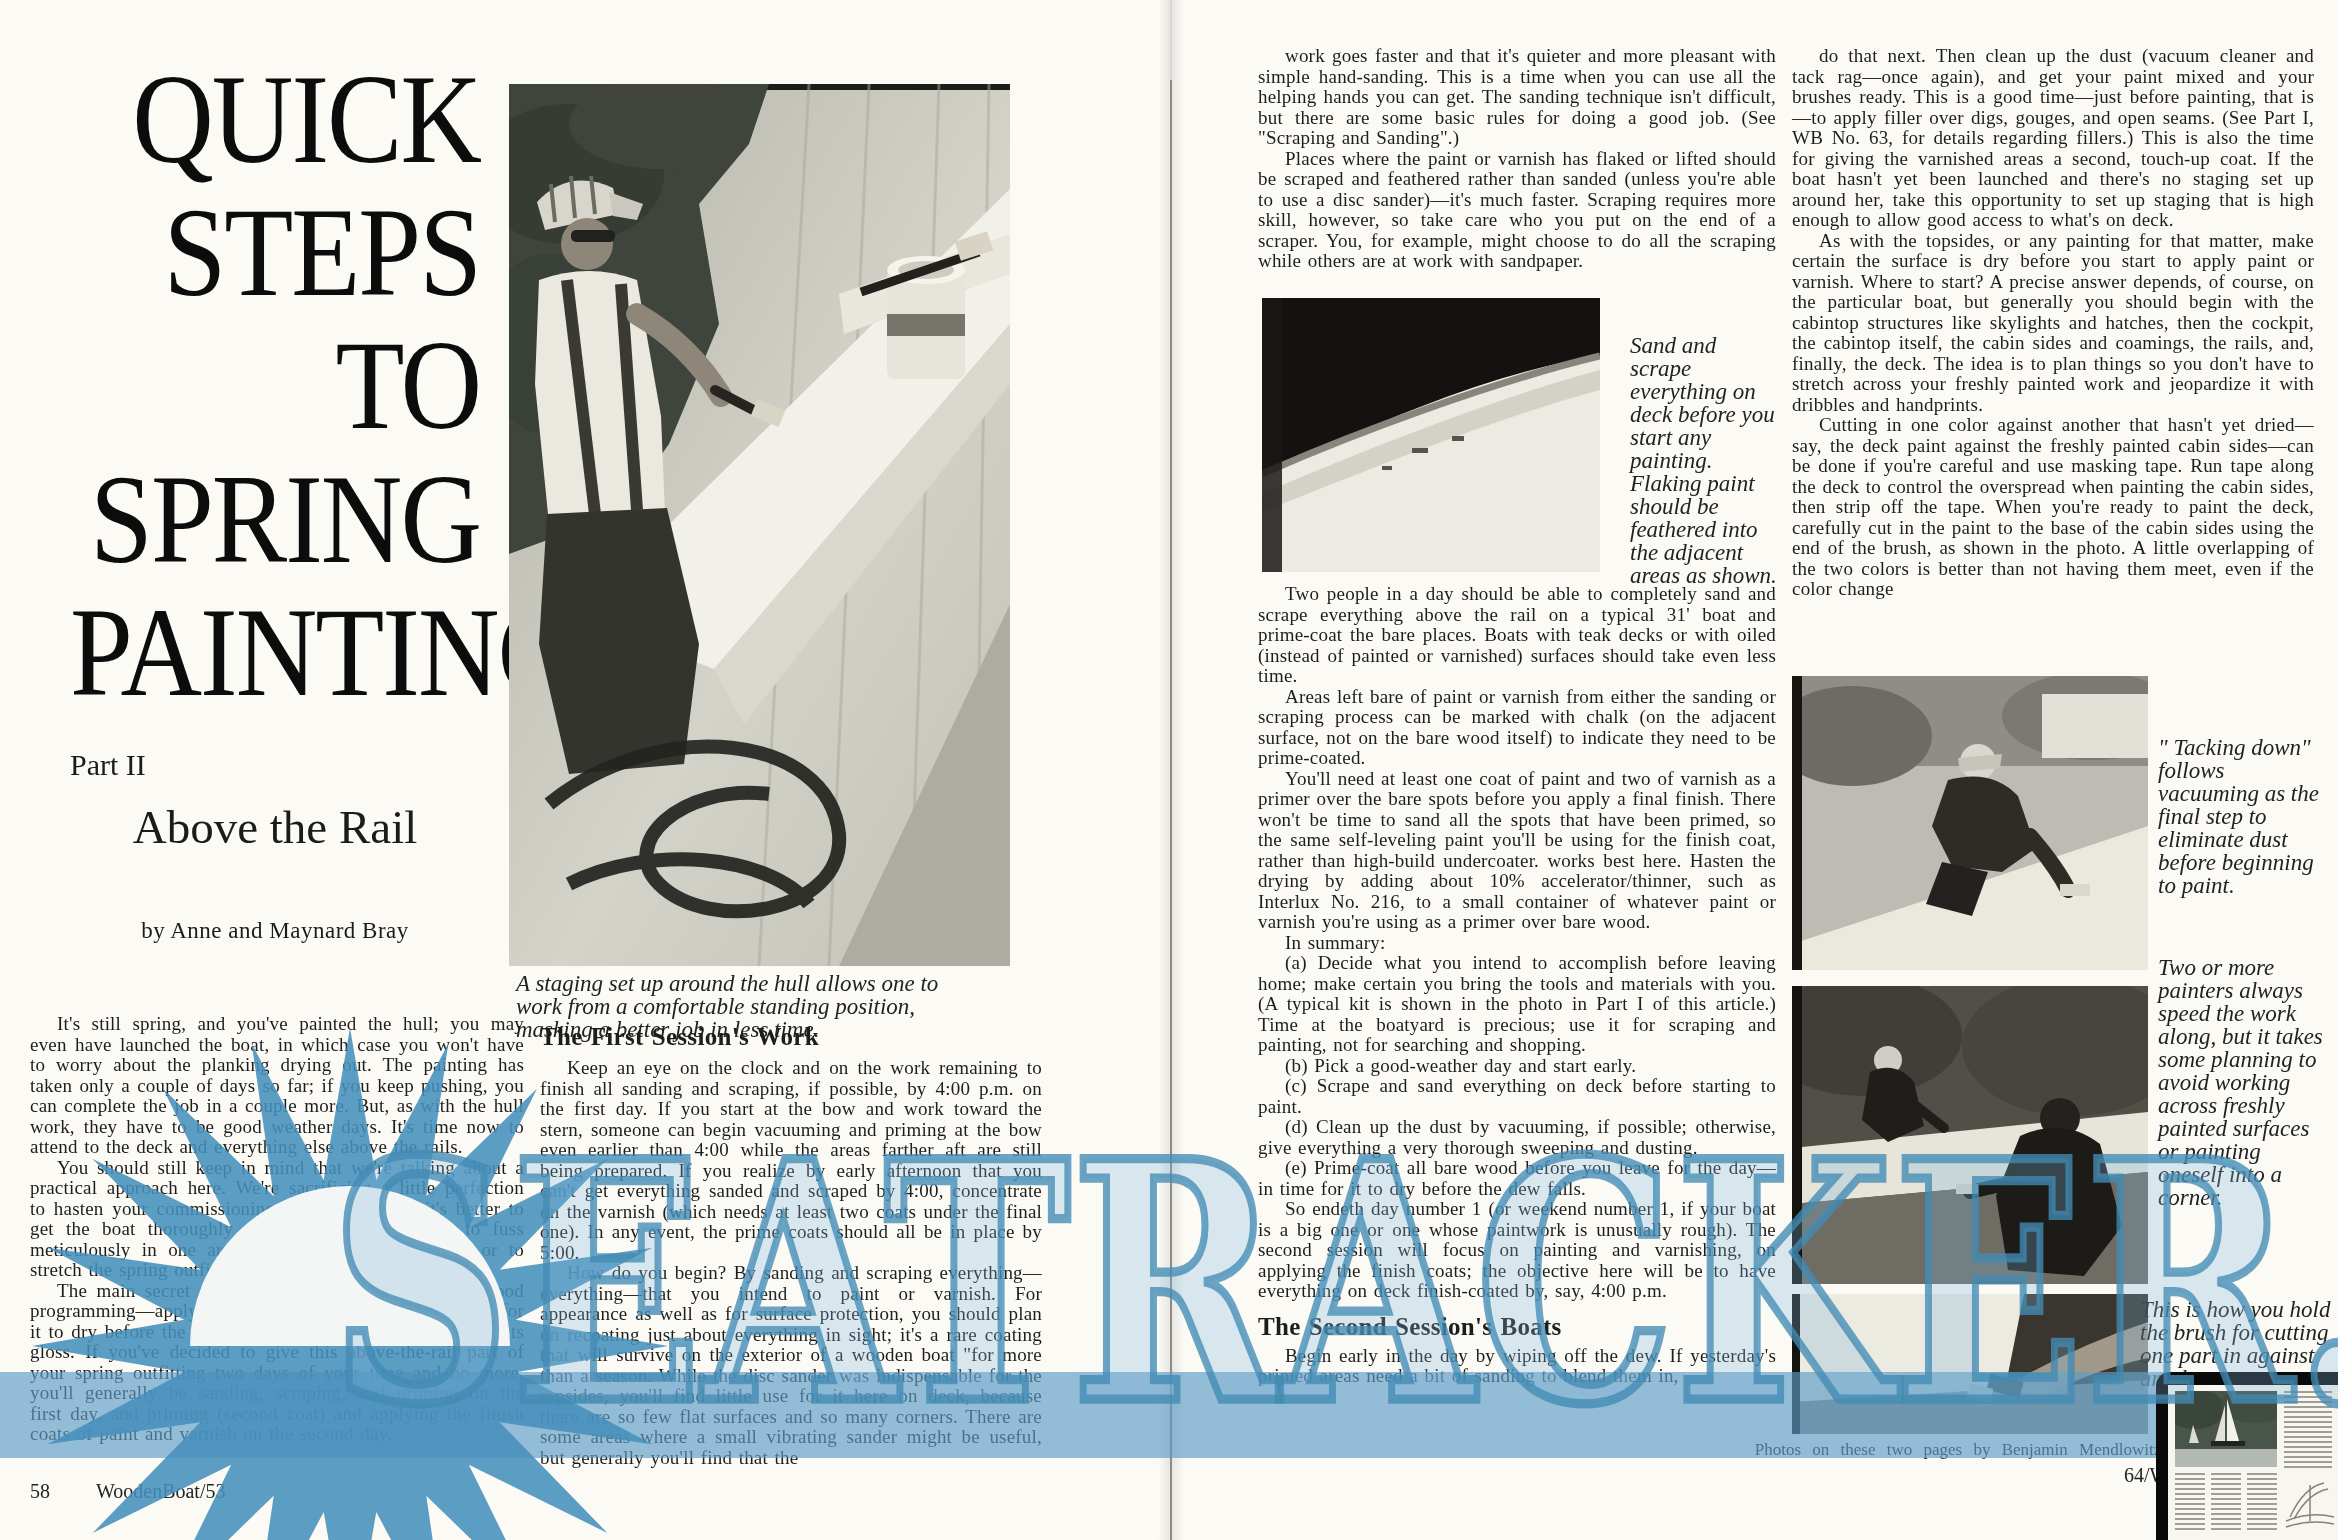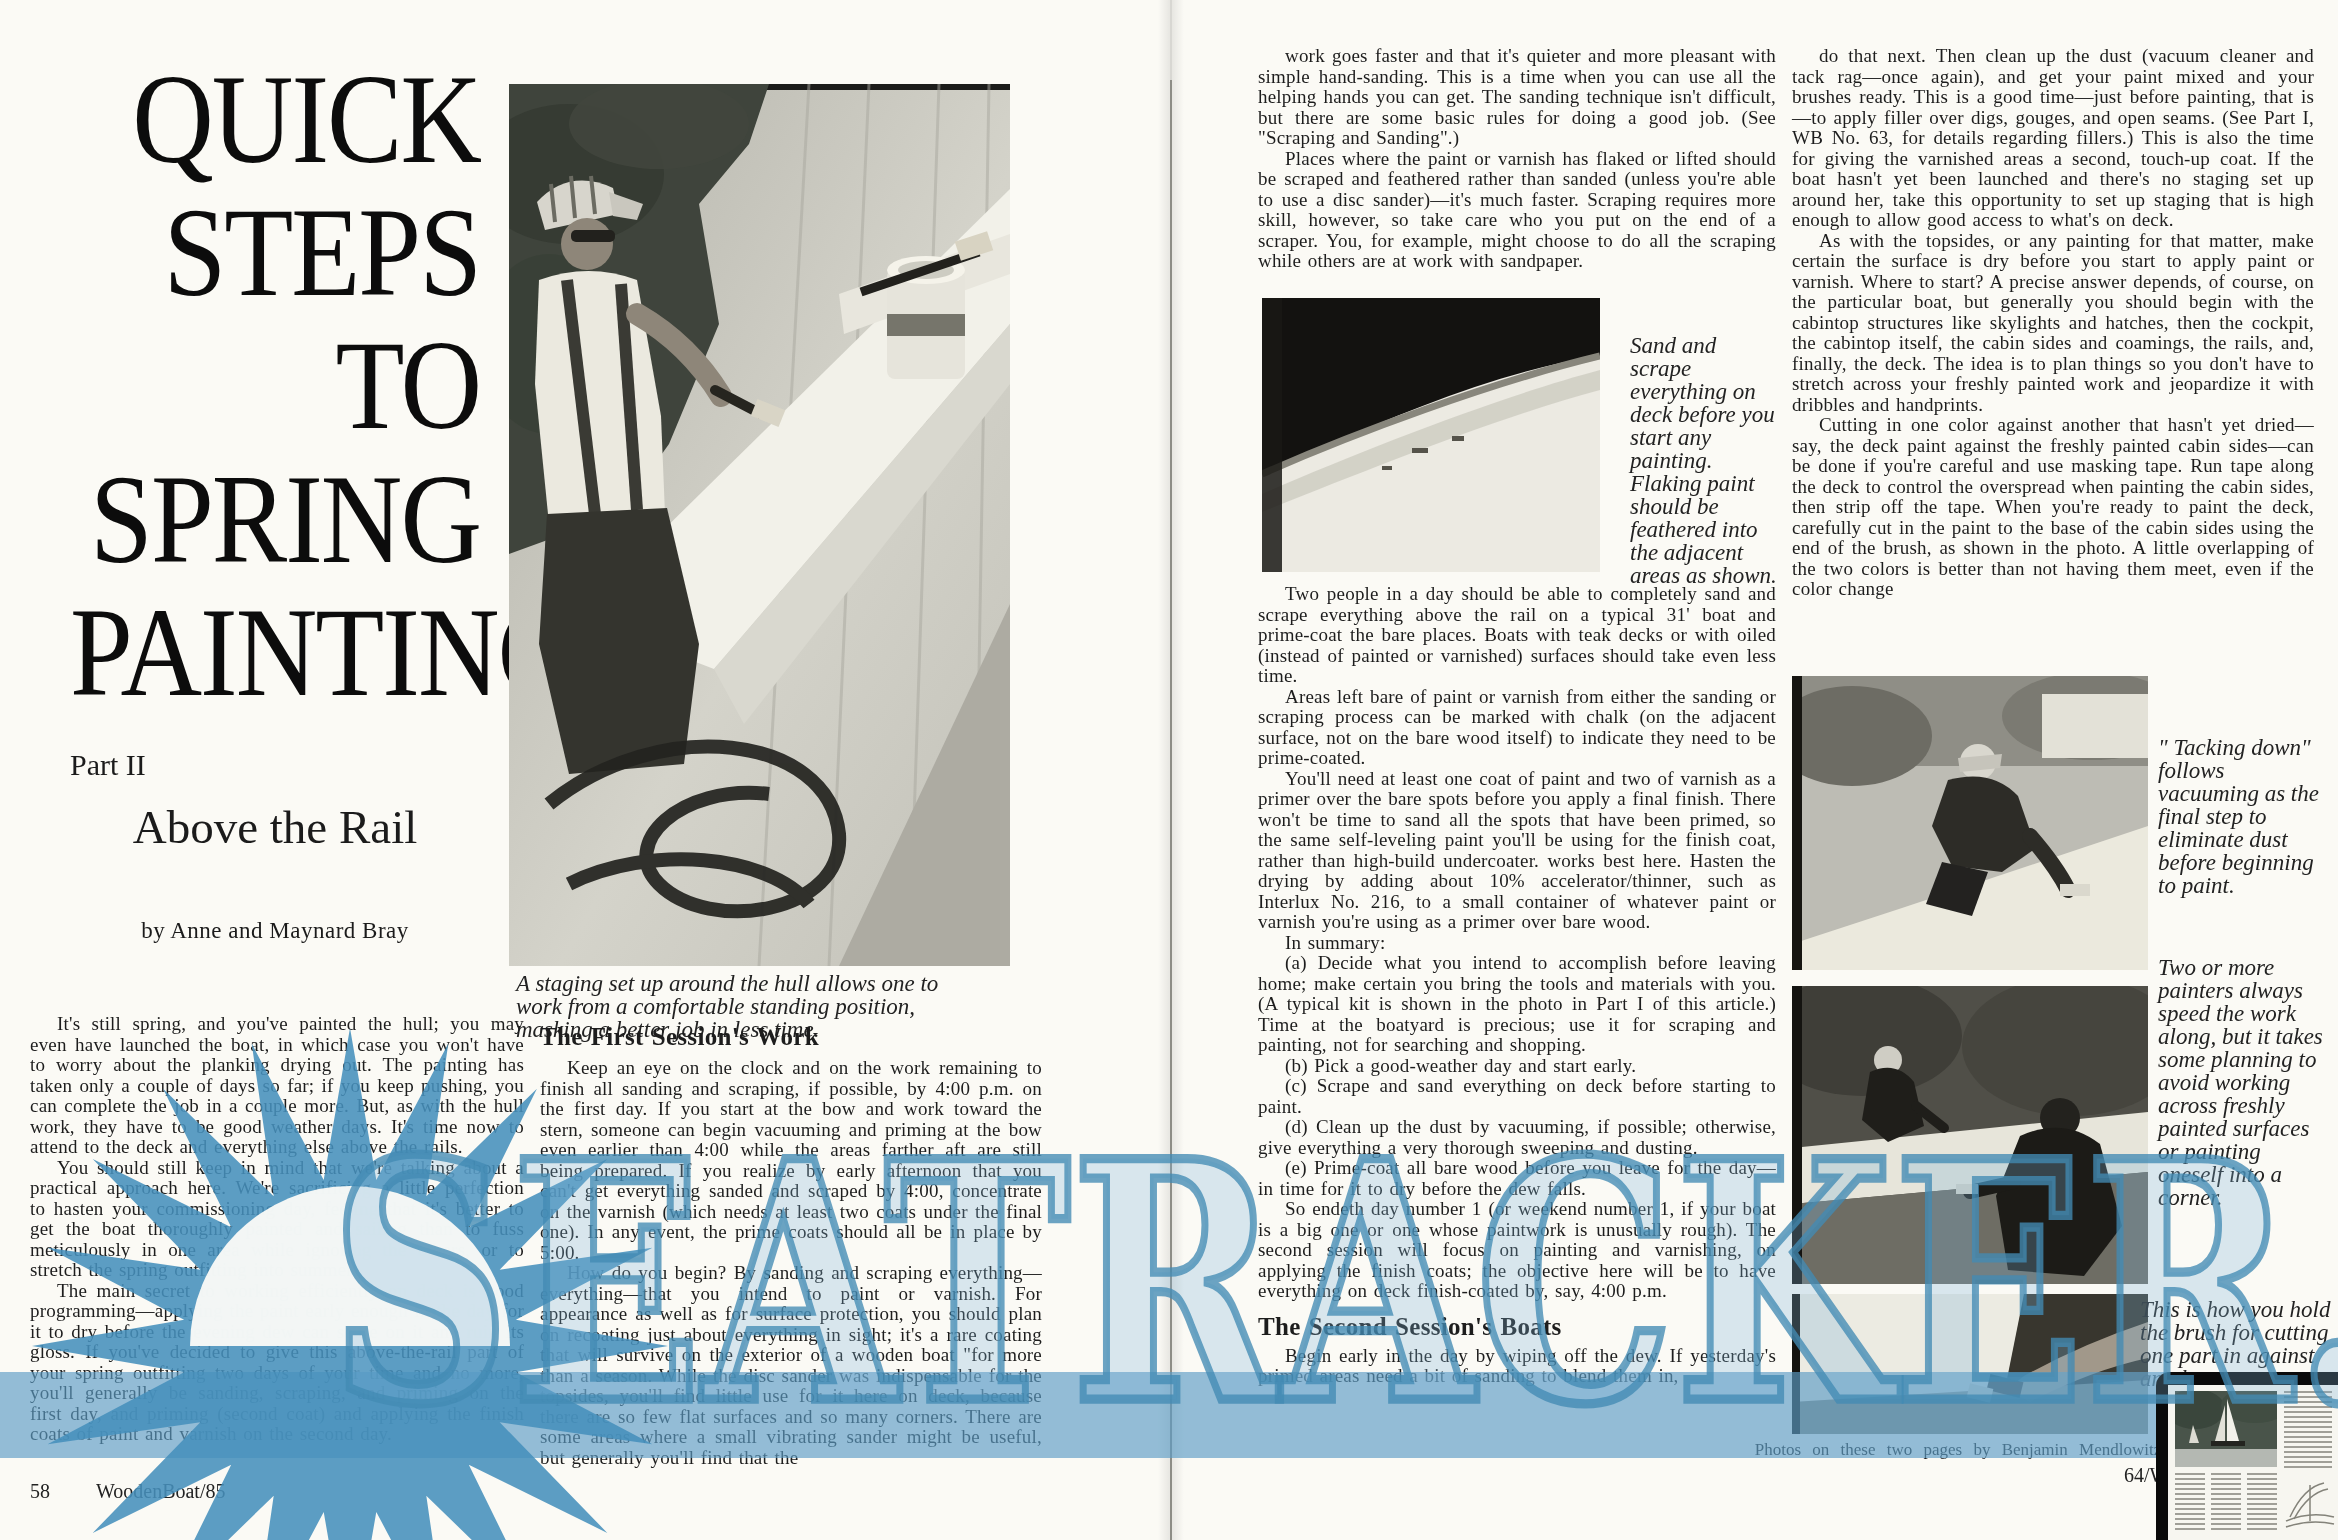--- a/index.html
+++ b/index.html
@@ -131,21 +131,21 @@
       <p>The main secret to working efficiently on deck is good programming—applying the paint early enough in the day for it to dry before the evening dew can settle on it and ruin its gloss. If you've decided to give this above-the-rail part of your spring outfitting two days of your time and no more, you'll generally be sanding, scraping, and priming on the first day, and priming (second coat) and applying the finish coats of paint and varnish on the second day.</p>
     </div>
 
     <div class="abs bodytext" style="left:540px;top:1022px;width:502px">
       <div class="heading">The First Session's Work</div>
       <p>Keep an eye on the clock and on the work remaining to finish all sanding and scraping, if possible, by 4:00 p.m. on the first day. If you start at the bow and work toward the stern, someone can begin vacuuming and priming at the bow even earlier than 4:00 while the areas farther aft are still being prepared. If you realize by early afternoon that you can't get everything sanded and scraped by 4:00, concentrate on the varnish (which needs at least two coats under the final one). In any event, the prime coats should all be in place by 5:00.</p>
       <p>How do you begin? By sanding and scraping everything—everything—that you intend to paint or varnish. For appearance as well as for surface protection, you should plan on recoating just about everything in sight; it's a rare coating that will survive on the exterior of a wooden boat "for more than a season. While the disc sander was indispensable for the topsides, you'll find little use for it here on deck, because there are so few flat surfaces and so many corners. There are some areas where a small vibrating sander might be useful, but generally you'll find that the</p>
     </div>
 
     <div class="abs footer" style="left:30px;top:1480px">58</div>
-    <div class="abs footer" style="left:96px;top:1480px">WoodenBoat/85</div>
+    <div class="abs footer" style="left:96px;top:1480px">WoodenBoat/53</div>
   </div>
 
   <div class="abs gutter"></div>
   <div class="abs gutter-line"></div>
 
   <div>
 
     <div class="abs bodytext" style="left:1258px;top:46px;width:518px">
       <p>work goes faster and that it's quieter and more pleasant with simple hand-sanding. This is a time when you can use all the helping hands you can get. The sanding technique isn't difficult, but there are some basic rules for doing a good job. (See "Scraping and Sanding".)</p>
       <p>Places where the paint or varnish has flaked or lifted should be scraped and feathered rather than sanded (unless you're able to use a disc sander)—it's much faster. Scraping requires more skill, however, so take care who you put on the end of a scraper. You, for example, might choose to do all the scraping while others are at work with sandpaper.</p>

